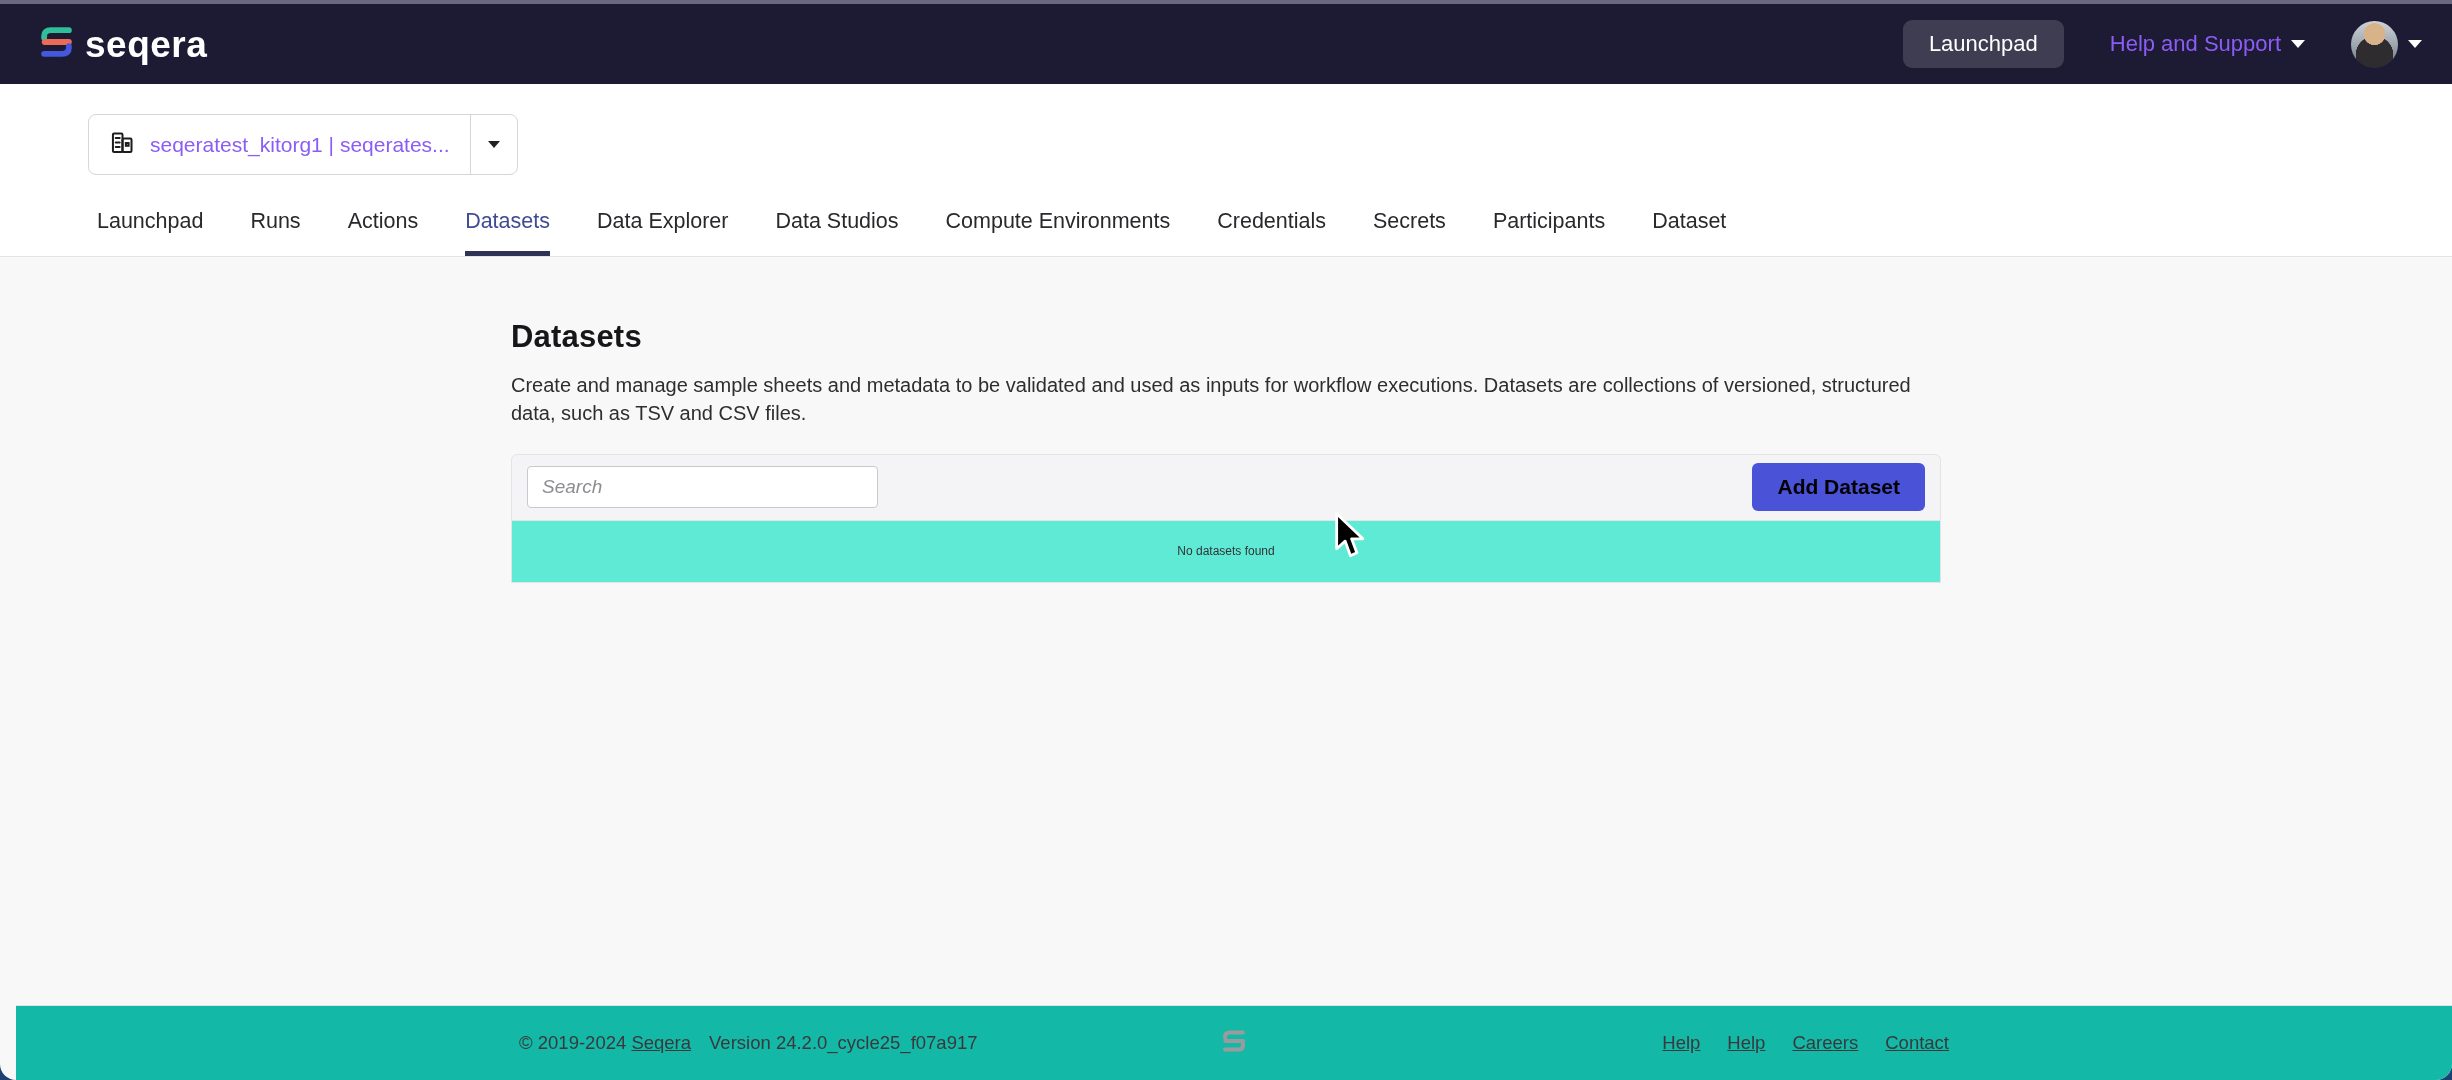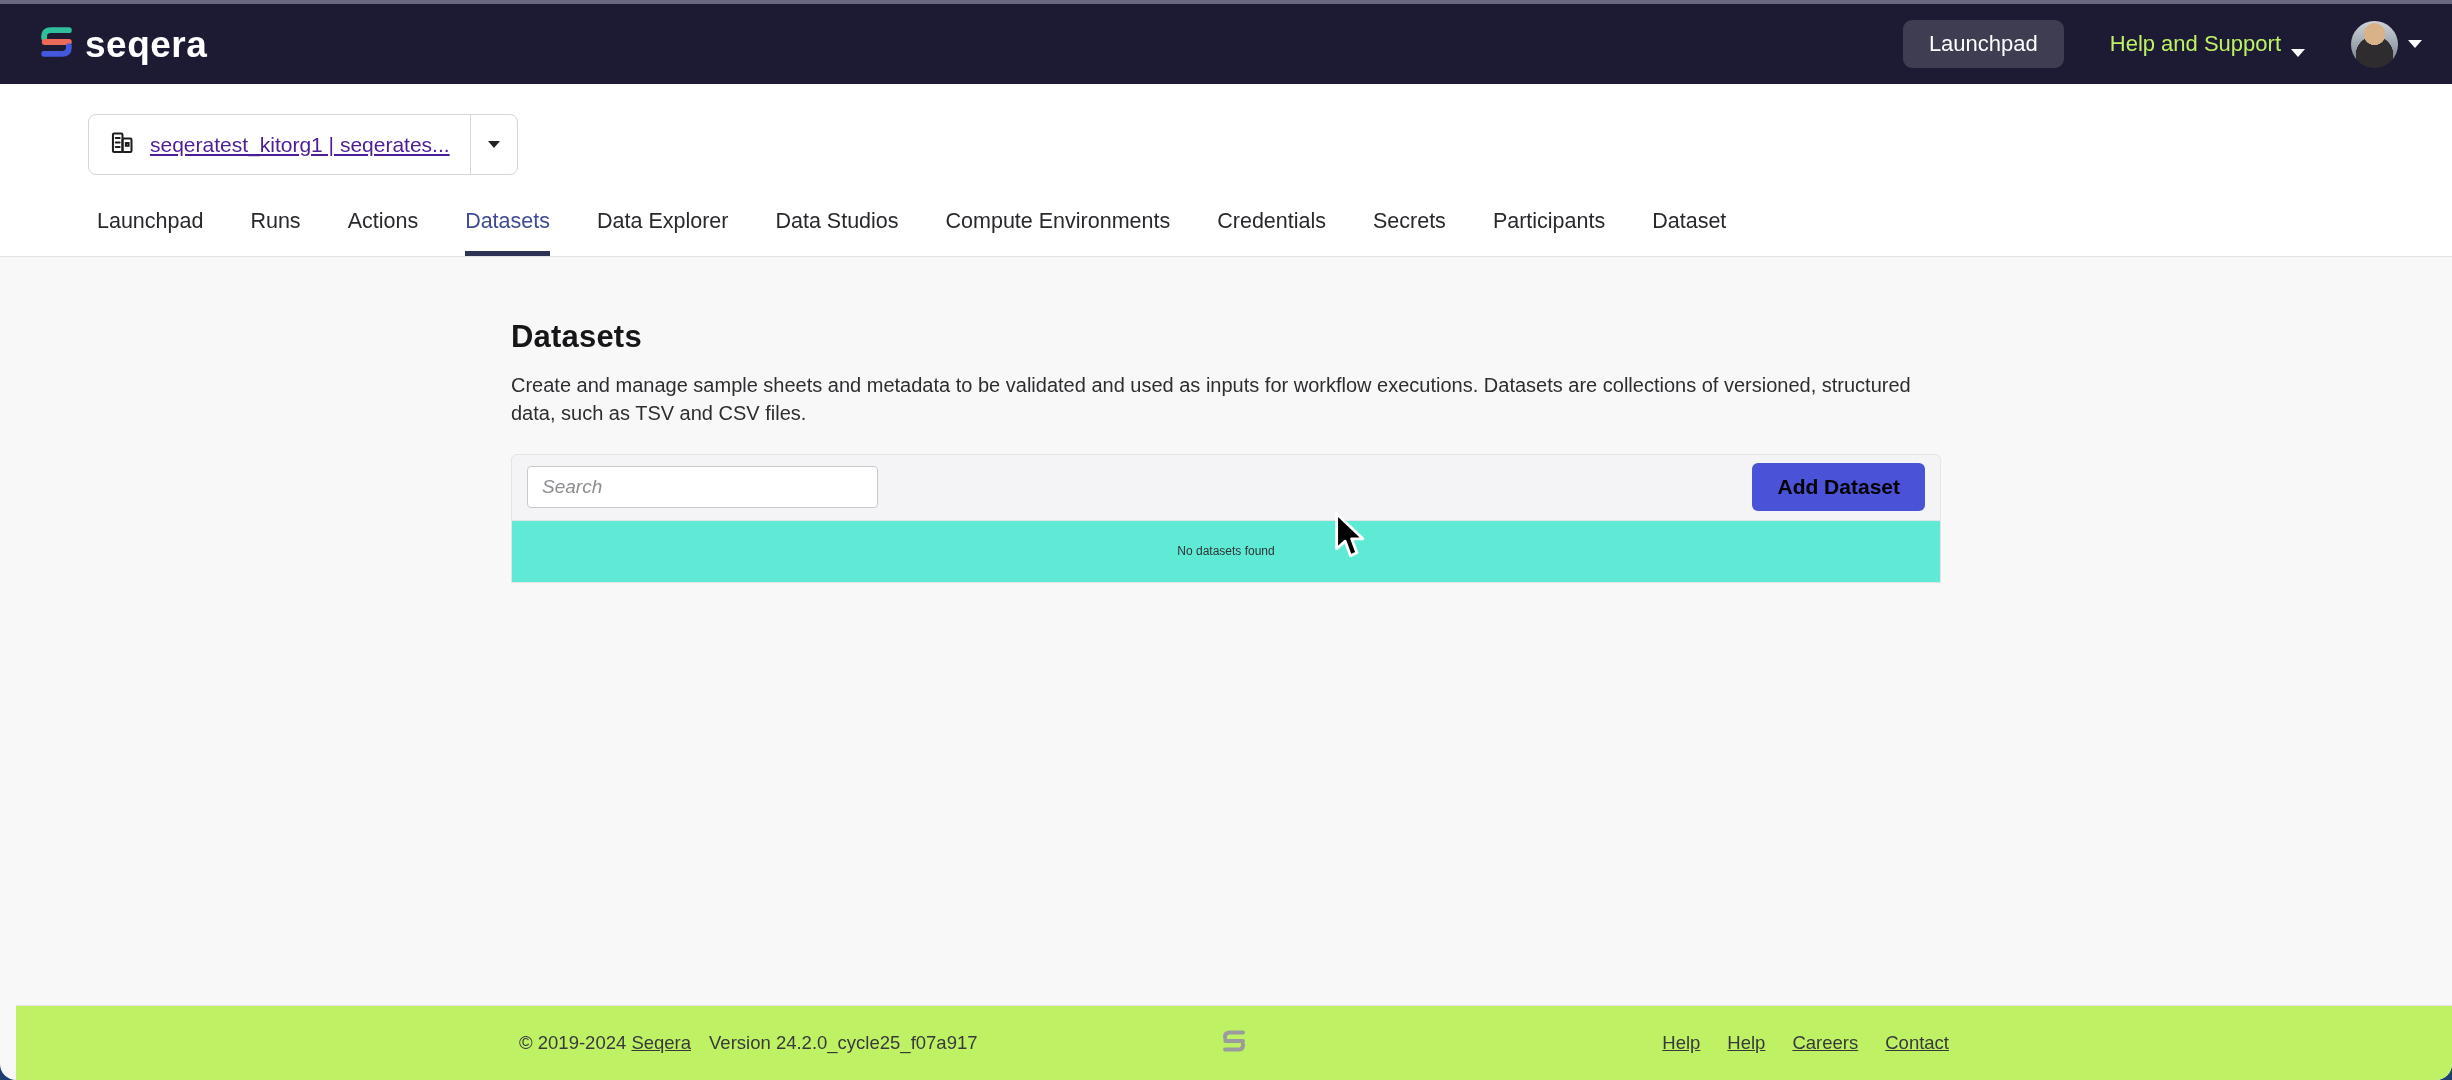--- a/index.html
+++ b/index.html
@@ -26,21 +26,21 @@
     display:flex;align-items:center;
     padding:0 30px 0 38px;box-sizing:border-box;
   }
   .brand{display:flex;align-items:center;gap:10px;}
   .brand-text{color:#ffffff;font-size:37px;font-weight:600;letter-spacing:.5px;line-height:1;}
   .nav-right{margin-left:auto;display:flex;align-items:center;gap:46px;}
   .btn-launchpad{
     background:#3e3d51;color:#fff;border:none;border-radius:9px;
     font-family:inherit;font-size:22px;padding:11px 26px;cursor:pointer;
   }
-  .help{display:flex;align-items:flex-end;gap:10px;color:#bef264;font-size:22px;cursor:pointer;}
+  .help{display:flex;align-items:center;gap:10px;color:#8b5cf6;font-size:22px;cursor:pointer;}
   .caret-down{
     width:0;height:0;border-left:7px solid transparent;border-right:7px solid transparent;
     border-top:8px solid #ffffff;display:inline-block;
   }
   .avatar-wrap{display:flex;align-items:center;gap:10px;cursor:pointer;}
   .avatar{
     width:47px;height:47px;border-radius:50%;
     background:
       radial-gradient(circle at 50% 28%, #d8b289 0 26%, rgba(0,0,0,0) 27%),
       radial-gradient(circle at 50% 72%, #2e2c2e 0 45%, rgba(0,0,0,0) 46%),
@@ -50,21 +50,21 @@
 
   
   .page-head{background:#ffffff;border-bottom:1px solid #e3e3e6;flex:0 0 auto;}
   .ws-selector{
     margin:30px 0 0 88px;
     display:inline-flex;align-items:stretch;
     background:#fff;border:1px solid #d5d5da;border-radius:8px;
     cursor:pointer;overflow:hidden;
   }
   .ws-main{display:flex;align-items:center;gap:14px;padding:14px 20px;}
-  .ws-label{font-size:21px;font-weight:500;color:#4c1d95;text-decoration:underline;}
+  .ws-label{font-size:21px;font-weight:500;color:#8b5cf6;}
   .ws-caret{
     display:flex;align-items:center;justify-content:center;
     padding:0 17px;border-left:1px solid #d5d5da;
   }
   .ws-caret .tri{
     width:0;height:0;border-left:6px solid transparent;border-right:6px solid transparent;
     border-top:7px solid #222;
   }
   .tabs{display:flex;gap:47px;margin:34px 0 0 97px;}
   .tab{
@@ -96,21 +96,21 @@
     padding:12px 25px;cursor:pointer;
   }
   .empty-row{
     background:#5eead4;border:1px solid #e4e4e7;border-top:none;
     height:61px;display:flex;align-items:center;justify-content:center;
     font-size:12px;color:#333338;
   }
 
   
   .footer{
-    flex:0 0 auto;background:#bef264;border-top:1px solid #e3e3e6;
+    flex:0 0 auto;background:#14b8a6;border-top:1px solid #e3e3e6;
     height:74px;position:relative;margin-left:16px;
   }
   .footer-inner{
     height:100%;display:flex;align-items:center;position:relative;
   }
   .foot-left{display:flex;align-items:center;gap:18px;font-size:18.5px;color:#39393c;}
   .foot-link{color:#39393c;text-decoration:underline;cursor:pointer;}
   .foot-mark{
     position:absolute;left:50%;top:50%;transform:translate(-50%,-50%);
   }

